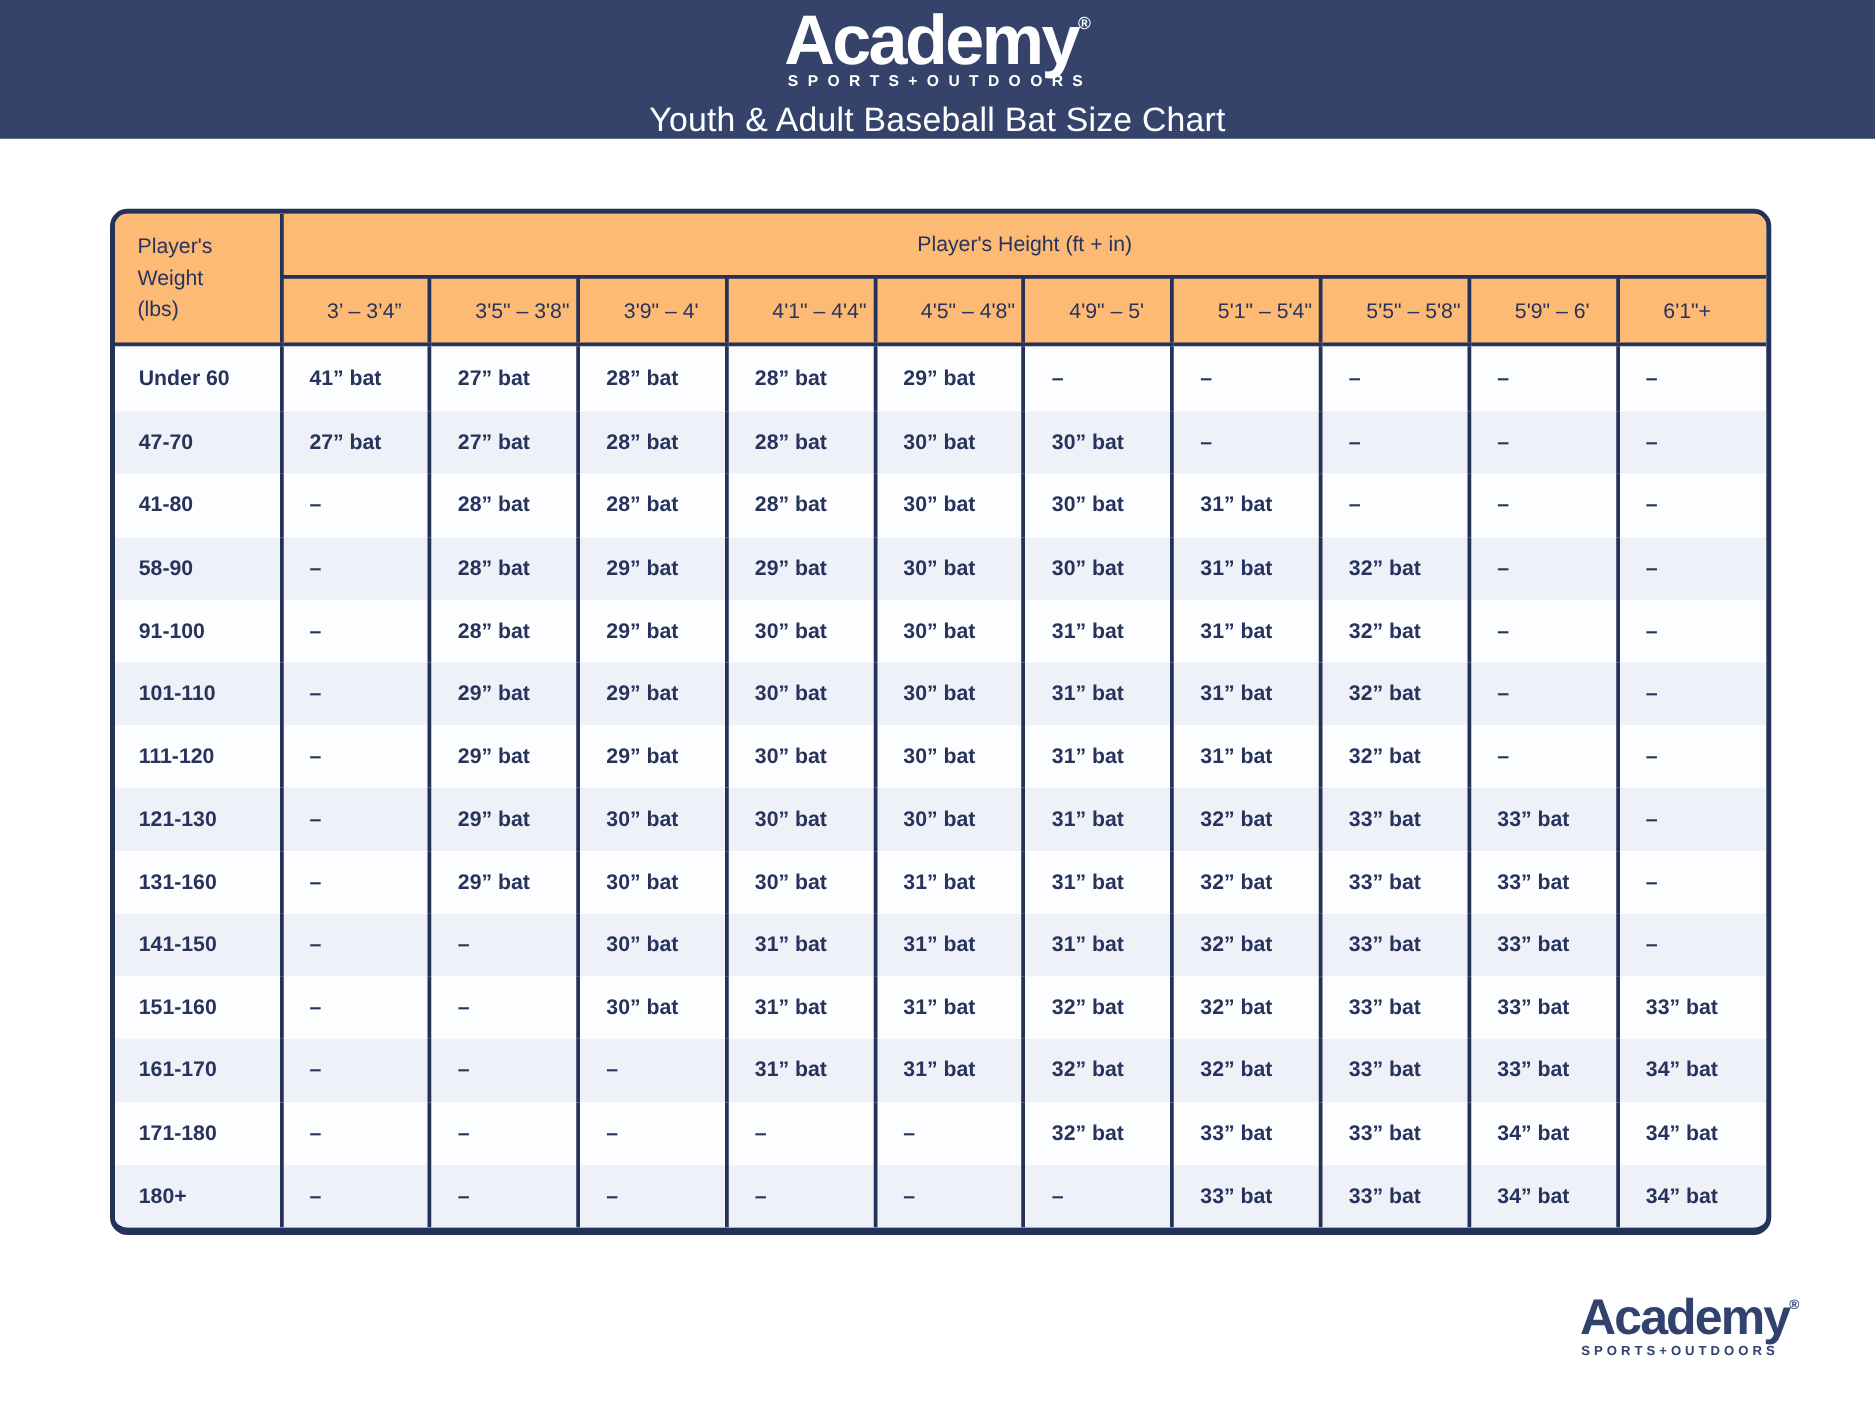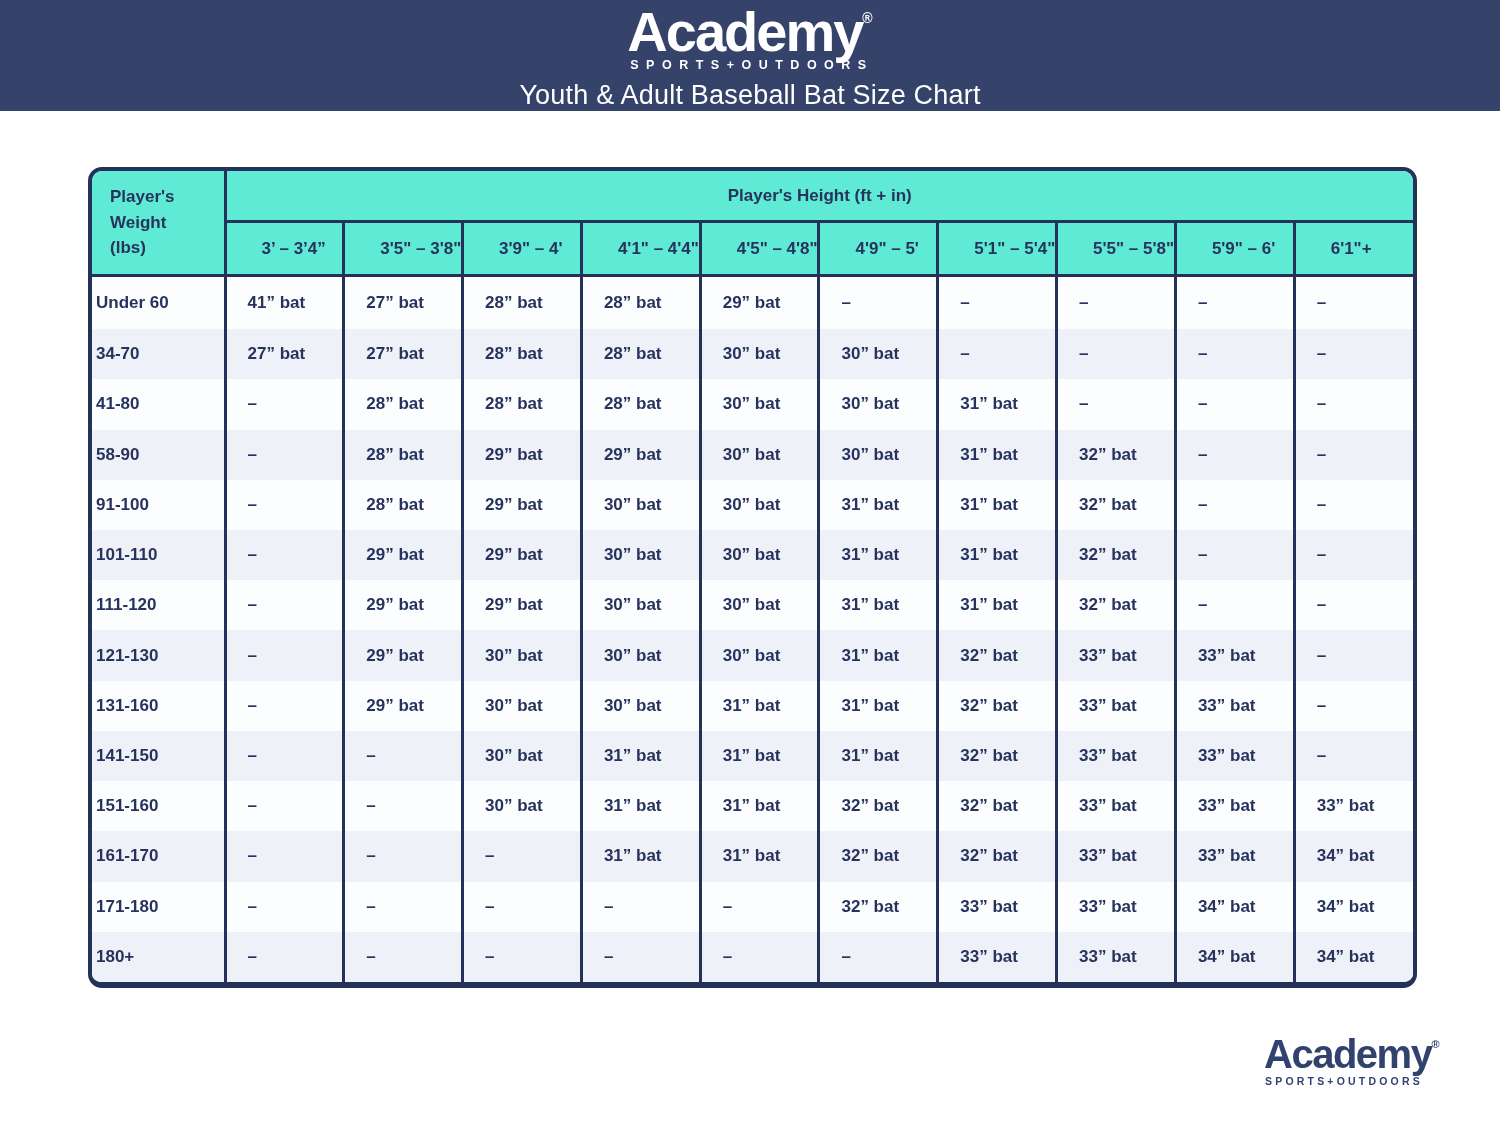--- a/index.html
+++ b/index.html
@@ -21,36 +21,36 @@
 
   
   .table-wrap{
     position:absolute;left:88px;top:167px;width:1329px;height:821px;
     box-sizing:border-box;border:4px solid #243158;border-bottom-width:6px;
     border-radius:14px;overflow:hidden;background:#FCFDFE;
   }
   table{width:100%;height:100%;border-collapse:collapse;table-layout:fixed;color:#27335C;}
   col.c-weight{width:133px;}
   th,td{text-align:left;vertical-align:middle;font-size:17px;}
-  thead th{background:#5eead4;font-weight:700;}
+  thead th{background:#fdba74;font-weight:400;}
   .height-head{
     text-align:center;height:47px;
     border-left:3px solid #243158;border-bottom:3px solid #243158;
   }
   .weight-head{
     border-bottom:3px solid #243158;padding-left:18px;
     white-space:pre-line;line-height:1.5;text-align:left;
   }
   #height-subheader-row th{
     border-left:3px solid #243158;border-bottom:3px solid #243158;
     padding-left:35px;height:49px;white-space:nowrap;
   }
   tbody tr{background:#FCFDFE;}
   tbody tr.alt{background:#EEF1F7;}
-  tbody th{padding-left:4px;font-weight:700;text-align:left;}
+  tbody th{padding-left:19px;font-weight:700;text-align:left;}
   tbody td{border-left:3px solid #243158;padding-left:21px;font-weight:700;}
 
   
   .footer{position:absolute;left:1264px;top:1034px;color:#31426E;line-height:1;}
   .f-word{font-size:40px;font-weight:700;letter-spacing:-1.5px;}
   .f-reg{font-size:11px;font-weight:700;vertical-align:20px;}
   .f-tag{font-size:10.5px;font-weight:700;letter-spacing:3.2px;margin-top:2px;text-indent:1px;}
 </style>
 </head>
 <body>
@@ -97,21 +97,21 @@
           <td>28” bat</td>
           <td>28” bat</td>
           <td>29” bat</td>
           <td>–</td>
           <td>–</td>
           <td>–</td>
           <td>–</td>
           <td>–</td>
         </tr>
         <tr class="alt">
-          <th>34-70</th>
+          <th>47-70</th>
           <td>27” bat</td>
           <td>27” bat</td>
           <td>28” bat</td>
           <td>28” bat</td>
           <td>30” bat</td>
           <td>30” bat</td>
           <td>–</td>
           <td>–</td>
           <td>–</td>
           <td>–</td>

